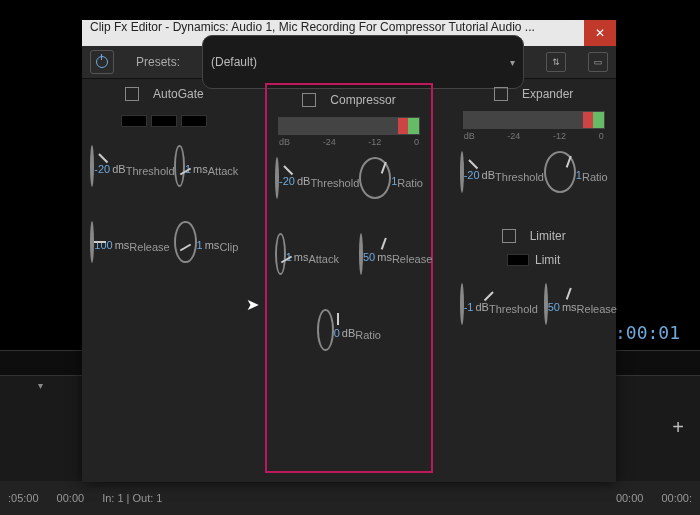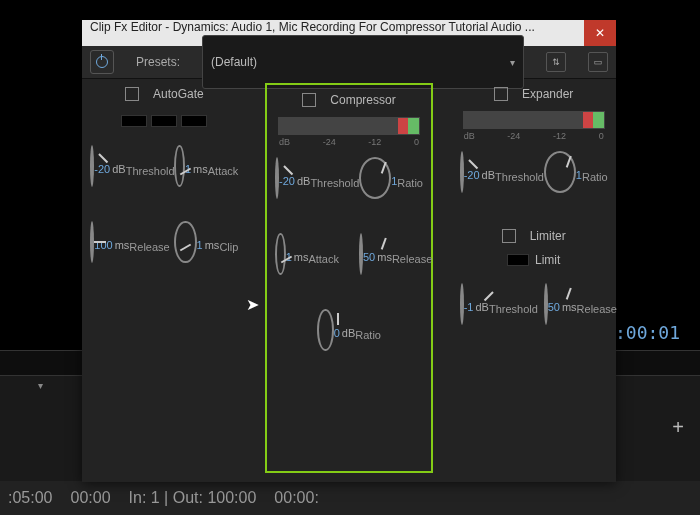--- a/index.html
+++ b/index.html
@@ -1,37 +1,37 @@
 <!DOCTYPE html>
 <html><head>
 <meta charset="utf-8">
 <style>
   html,body{margin:0;padding:0;width:700px;height:515px;background:#000;font-family:"Segoe UI",Arial,sans-serif;font-size:12px;color:#b8b8b8;overflow:hidden}
   .timeline-bg{position:absolute;left:0;right:0;top:350px;bottom:0;background:#1a1a1a}
   .ruler{position:absolute;left:0;right:0;top:350px;height:24px;background:#0e0e0e;border-top:1px solid #333;border-bottom:1px solid #333;display:flex;align-items:center}
   .ruler-mark{position:absolute;left:38px;top:380px;color:#888;font-size:10px}
   .timecode{position:absolute;right:20px;top:322px;color:#6fa8dc;font-size:18px;font-family:"Consolas",monospace}
-  .bottom-bar{position:absolute;left:0;right:0;bottom:0;height:34px;background:#222;display:flex;align-items:center;color:#999;font-size:16px;padding:0 8px;}
+  .bottom-bar{position:absolute;left:0;right:0;bottom:0;height:34px;background:#222;display:flex;align-items:center;color:#999;font-size:11px;padding:0 8px;justify-content:space-between}
   .bottom-left,.bottom-right{display:flex;gap:18px;align-items:center}
   .plus{font-size:20px;color:#bbb;position:absolute;right:16px;top:416px}
   .panel{position:absolute;left:82px;top:20px;width:534px;height:462px;background:#232323;box-shadow:0 2px 12px rgba(0,0,0,.6)}
   .titlebar{height:26px;background:#e8e8e8;color:#222;display:flex;font-size:12px;padding-left:8px}
   .titlebar-text{flex:1;white-space:nowrap;overflow:hidden;text-overflow:ellipsis}
   .close-btn{width:32px;height:26px;background:#c0392b;color:#fff;display:flex;align-items:center;justify-content:center;cursor:pointer}
   .toolbar{height:32px;background:#2a2a2a;display:flex;align-items:center;gap:22px;padding:0 8px;border-bottom:1px solid #111}
   .power-btn{width:22px;height:22px;border:1px solid #555;border-radius:3px;display:flex;align-items:center;justify-content:center;cursor:pointer}
   .power-icon{width:10px;height:10px;border:1.5px solid #6fa8dc;border-radius:50%;position:relative}
   .power-icon:before{content:"";position:absolute;top:-3px;left:3.5px;width:1.5px;height:6px;background:#6fa8dc}
   .preset-lbl{color:#aaa}
-  .preset-sel{flex:1;height:20px;background:#1a1a1a;border:1px solid #444;border-radius:3px;color:#bbb;padding:16px 8px;display:flex;align-items:center;justify-content:space-between;cursor:pointer}
+  .preset-sel{flex:1;height:20px;background:#1a1a1a;border:1px solid #444;border-radius:10px;color:#bbb;padding:16px 8px;display:flex;align-items:center;justify-content:space-between;cursor:pointer}
   .chev{font-size:10px;color:#999}
   .tb-icon{width:18px;height:18px;border:1px solid #555;border-radius:2px;cursor:pointer;display:flex;align-items:center;justify-content:center}
   .body{display:flex;height:calc(100% - 58px)}
   .col{flex:1;padding:8px 6px;display:flex;flex-direction:column;align-items:center}
-  .col.mid{border:2px solid #84cc16;margin:4px 18px 10px}
+  .col.mid{border:2px solid #be185d;margin:4px 18px 10px}
   .sec-title{display:flex;align-items:center;gap:14px;margin-bottom:10px;cursor:pointer}
   .chk{width:12px;height:12px;border:1px solid #888}
   .meter{width:140px;height:16px;background:#111;border:1px solid #444;position:relative;margin-bottom:2px}
   .meter-seg{position:absolute;height:100%;background:linear-gradient(90deg,#444 0%,#444 85%,#c44 85%,#c44 92%,#6b6 92%);width:100%}
   .scale{width:140px;display:flex;justify-content:space-between;font-size:9px;color:#777;margin-bottom:10px}
   .knobs{display:flex;gap:20px;flex-wrap:wrap;justify-content:center}
   .knob-grp{display:flex;flex-direction:row;align-items:center;width:64px;margin-bottom:8px}
   .knob{width:38px;height:38px;border:2px solid #888;border-radius:50%;position:relative;cursor:pointer;margin-bottom:6px}
   .knob:before{content:"";position:absolute;width:2px;height:12px;background:#ccc;top:2px;left:18px;transform-origin:1px 17px}
   .k-45:before{transform:rotate(-45deg)}

